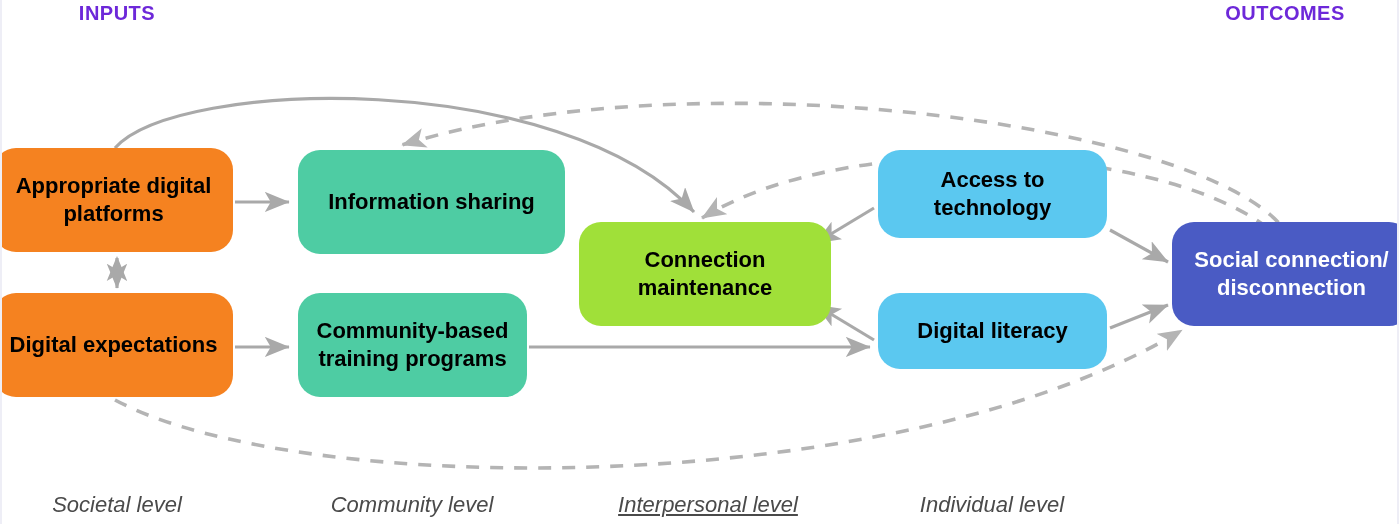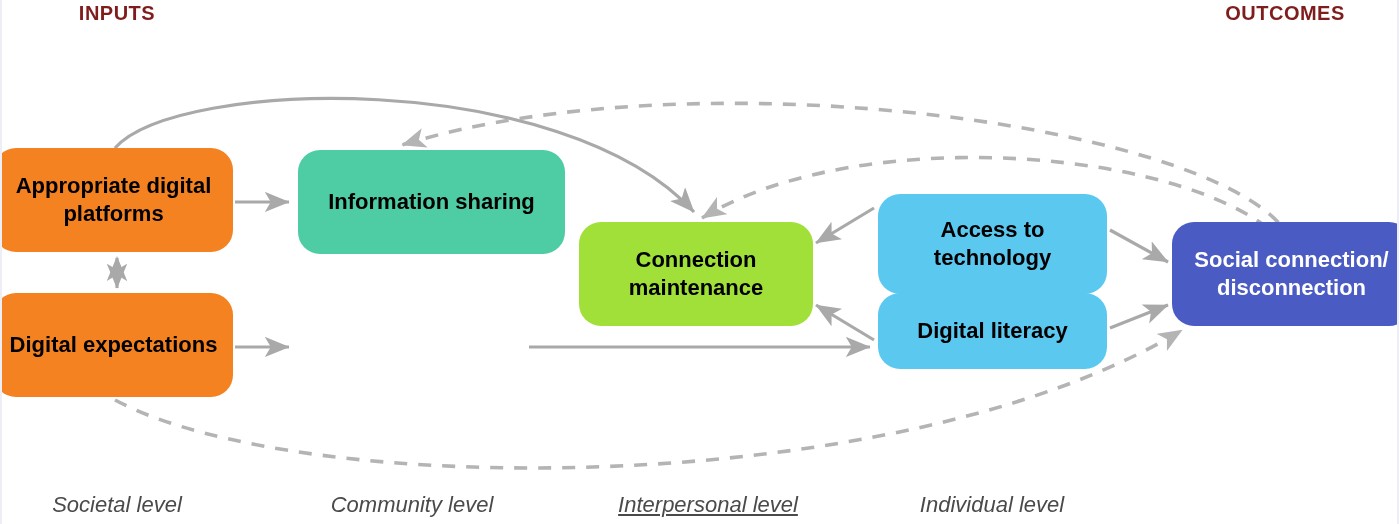--- a/index.html
+++ b/index.html
@@ -19,21 +19,21 @@
     border-right: 2px solid #eeeef6;
     box-sizing: border-box;
     overflow: hidden;
   }
   .col-header {
     position: absolute;
     top: 2px;
     font-size: 20px;
     font-weight: bold;
     letter-spacing: 0.5px;
-    color: #7f1d1d;
+    color: #6d28d9;
     text-align: center;
     white-space: nowrap;
     transform: translateX(-50%);
   }
   .level-label {
     position: absolute;
     bottom: 6px;
     font-size: 22px;
     font-style: italic;
     color: #4a4a4a;
@@ -121,24 +121,25 @@
 
     <path class="edge-dashed" d="M 113 400 C 300 500, 900 500, 1180 330" marker-end="url(#ahd)"></path>
   </svg>
 
   <div class="node" style="left:-8px; top:148px; width:239px; height:104px; background:#F58220;">Appropriate digital platforms</div>
 
   <div class="node" style="left:-8px; top:293px; width:239px; height:104px; background:#F58220;">Digital expectations</div>
 
   <div class="node" style="left:296px; top:150px; width:267px; height:104px; background:#4ECCA3;">Information sharing</div>
 
+  <div class="node" style="left:296px; top:293px; width:229px; height:104px; background:#4ECCA3;">Community-based training programs</div>
 
-  <div class="node" style="left:577px; top:222px; width:234px; height:104px; background:#A0E039;">Connection maintenance</div>
+  <div class="node" style="left:577px; top:222px; width:252px; height:104px; background:#A0E039;">Connection maintenance</div>
 
-  <div class="node" style="left:876px; top:150px; width:229px; height:100px; background:#5BC8F0;margin-top:44px;">Access to technology</div>
+  <div class="node" style="left:876px; top:150px; width:229px; height:88px; background:#5BC8F0;">Access to technology</div>
 
   <div class="node" style="left:876px; top:293px; width:229px; height:76px; background:#5BC8F0;">Digital literacy</div>
 
   <div class="node light-text" style="left:1170px; top:222px; width:239px; height:104px; background:#4A5BC4;">Social connection/ disconnection</div>
 
   <div class="level-label" style="left:115px;">Societal level</div>
   <div class="level-label" style="left:410px;">Community level</div>
   <div class="level-label" style="left:706px;text-decoration:underline;">Interpersonal level</div>
   <div class="level-label" style="left:990px;">Individual level</div>
 

